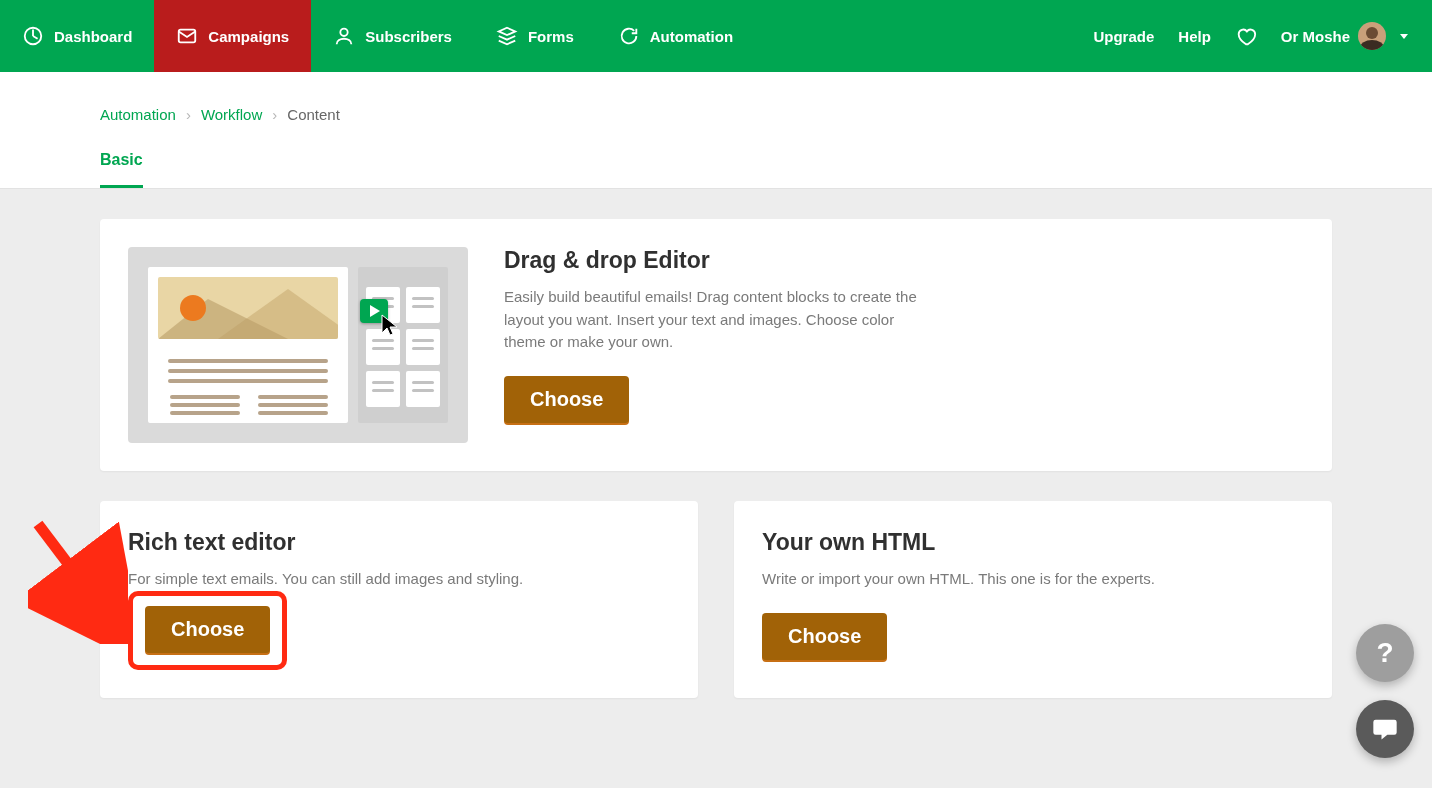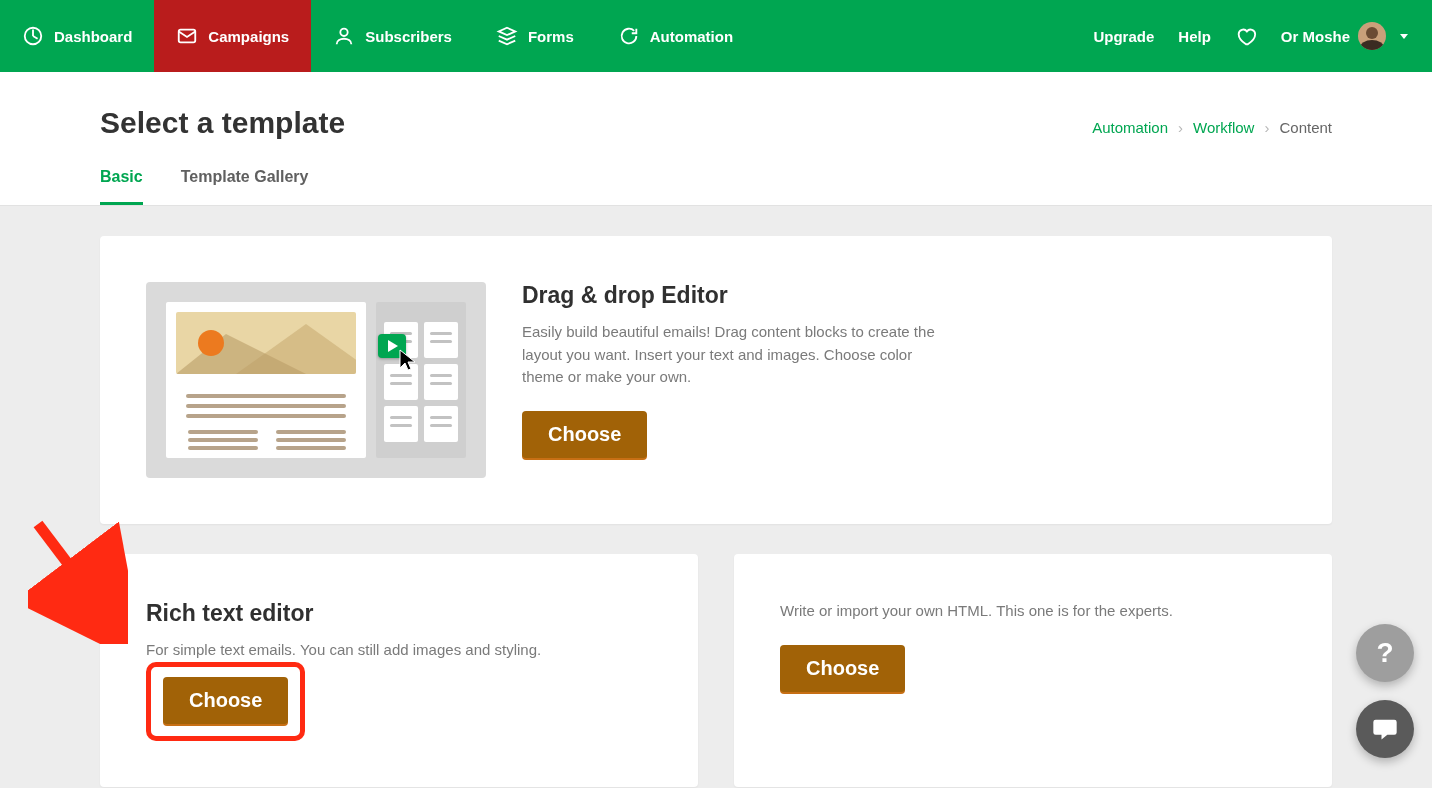--- a/index.html
+++ b/index.html
@@ -23,21 +23,21 @@
   .page-title { font-size:30px; font-weight:700; color:#333; }
   .breadcrumbs { display:flex; gap:10px; font-size:15px; color:#666; align-items:center;}
   .breadcrumbs .crumb.link { color:#00a651; cursor:pointer;}
   .breadcrumbs .chev { color:#b7b7b7; }
   .tabs { display:flex; gap:38px; margin-top:28px;}
   .tabs .tab { font-size:16px; font-weight:600; color:#606060; padding:0 0 16px 0; cursor:pointer; border-bottom:3px solid transparent;}
   .tabs .tab.active { color:#00a651; border-bottom-color:#00a651;}
 
   
   .content { padding:30px 100px; }
-  .card { background:#fff; border-radius:4px; box-shadow:0 1px 2px rgba(0,0,0,.05); padding:46px; }
+  .card { background:#fff; border-radius:4px; box-shadow:0 1px 2px rgba(0,0,0,.05); padding:28px; }
   .card h2 { font-size:23px; font-weight:700; color:#303030; margin-bottom:12px; }
   .card p  { font-size:15px; color:#7a7a7a; line-height:1.5; }
   .btn-orange { display:inline-block; margin-top:22px; background:#a16207; color:#fff; font-weight:700; font-size:20px; border:none; border-radius:4px; padding:12px 26px; cursor:pointer; box-shadow:0 2px 0 #c76f14;}
   .card-big { display:flex; gap:36px; align-items:flex-start; margin-bottom:30px;}
   .card-big .illus { flex:0 0 340px; height:196px; background:#dadada; border-radius:4px; position:relative; overflow:hidden;}
   .card-big .text { flex:1; max-width:420px;}
   .grid2 { display:grid; grid-template-columns:1fr 1fr; gap:36px;}
   .highlight-box { border:5px solid #ff2a12; border-radius:10px; padding:10px 12px 12px 12px; display:inline-block; }
 
   
@@ -122,32 +122,30 @@
     <span class="right-item">
       <span>Or Moshe</span>
       <span class="avatar"></span>
       <span class="chev-down"></span>
     </span>
   </div>
 </div>
 
 <div class="subhead">
   <div class="subhead-row">
-    <h1 class="page-title">Select a template</h1>
     <div class="breadcrumbs">
       <span class="crumb link">Automation</span>
       <span class="chev">›</span>
       <span class="crumb link">Workflow</span>
       <span class="chev">›</span>
       <span class="crumb">Content</span>
     </div>
   </div>
   <div class="tabs">
     <div class="tab active">Basic</div>
-    <div class="tab">Template Gallery</div>
   </div>
 </div>
 
 <div class="content">
 
   <div class="card card-big">
     <div class="illus">
       <div class="page">
         <div class="photo">
             <div class="tri1"></div>
@@ -186,20 +184,21 @@
 
   <div class="grid2">
     <div class="card">
       <h2>Rich text editor</h2>
       <p>For simple text emails. You can still add images and styling.</p>
       <div class="highlight-box">
         <button class="btn-orange" style="margin-top:0">Choose</button>
       </div>
     </div>
     <div class="card">
+      <h2>Your own HTML</h2>
       <p>Write or import your own HTML. This one is for the experts.</p>
       <button class="btn-orange">Choose</button>
     </div>
   </div>
 
 </div>
 
 <svg class="arrow-annot" width="100" height="130" viewBox="0 0 100 130">
   <defs>
       <marker id="ah" markerWidth="12" markerHeight="12" refX="6" refY="6" orient="auto">

